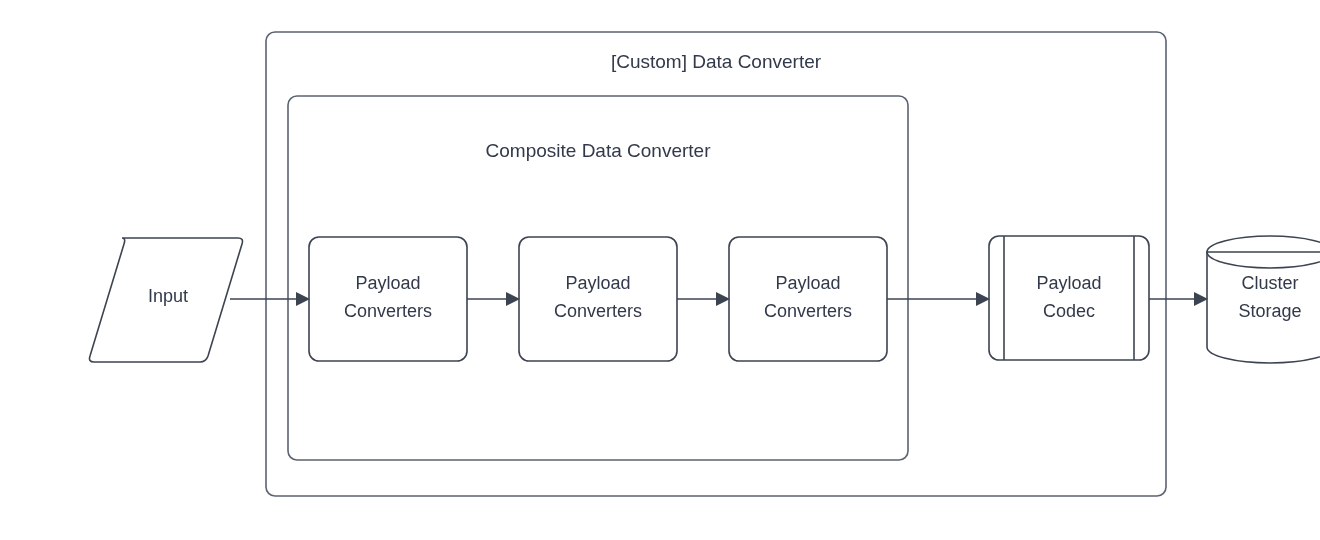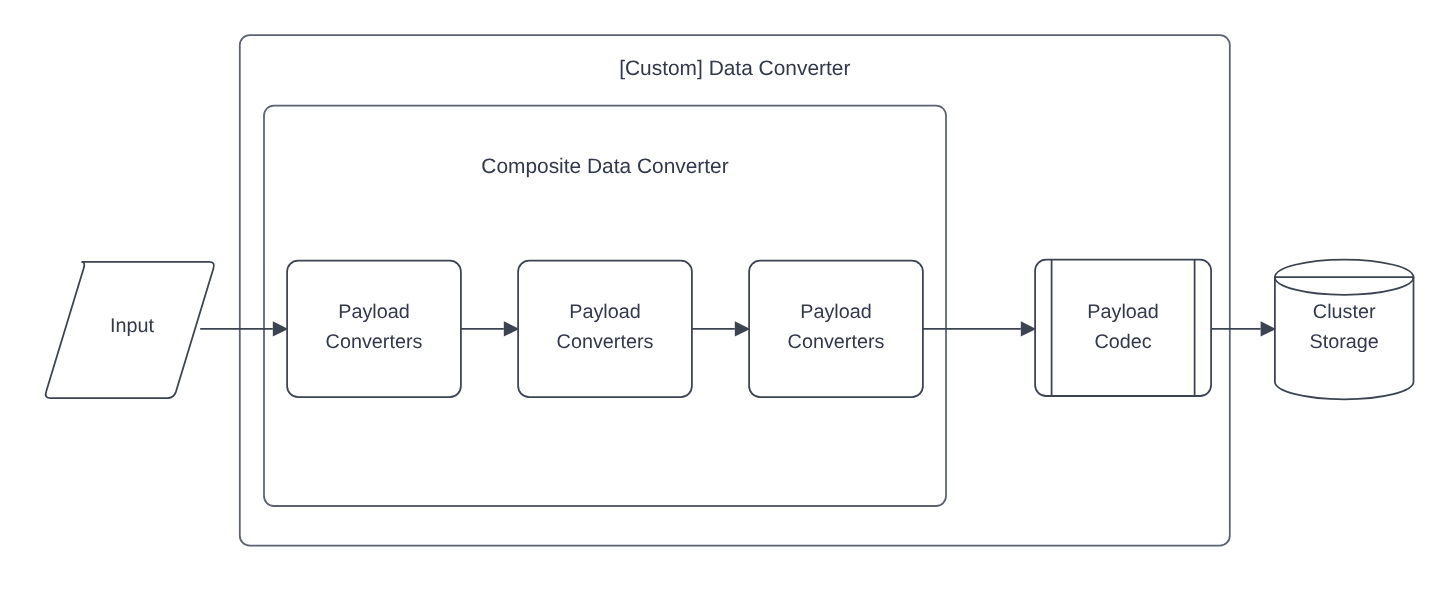--- a/index.html
+++ b/index.html
@@ -10,20 +10,21 @@
   body {
     width: 1320px;
     height: 540px;
     font-family: "Liberation Sans", sans-serif;
     overflow: hidden;
   }
   #diagram-root {
     position: relative;
     width: 1065px;
     height: 540px;
+    margin-left: 48px;
   }
   svg#flow {
     display: block;
     width: 1320px;
     height: 540px;
   }
   .shape-fill { fill: #ffffff; }
   .stroke-main {
     stroke: #3c4451;
     stroke-width: 1.6;

